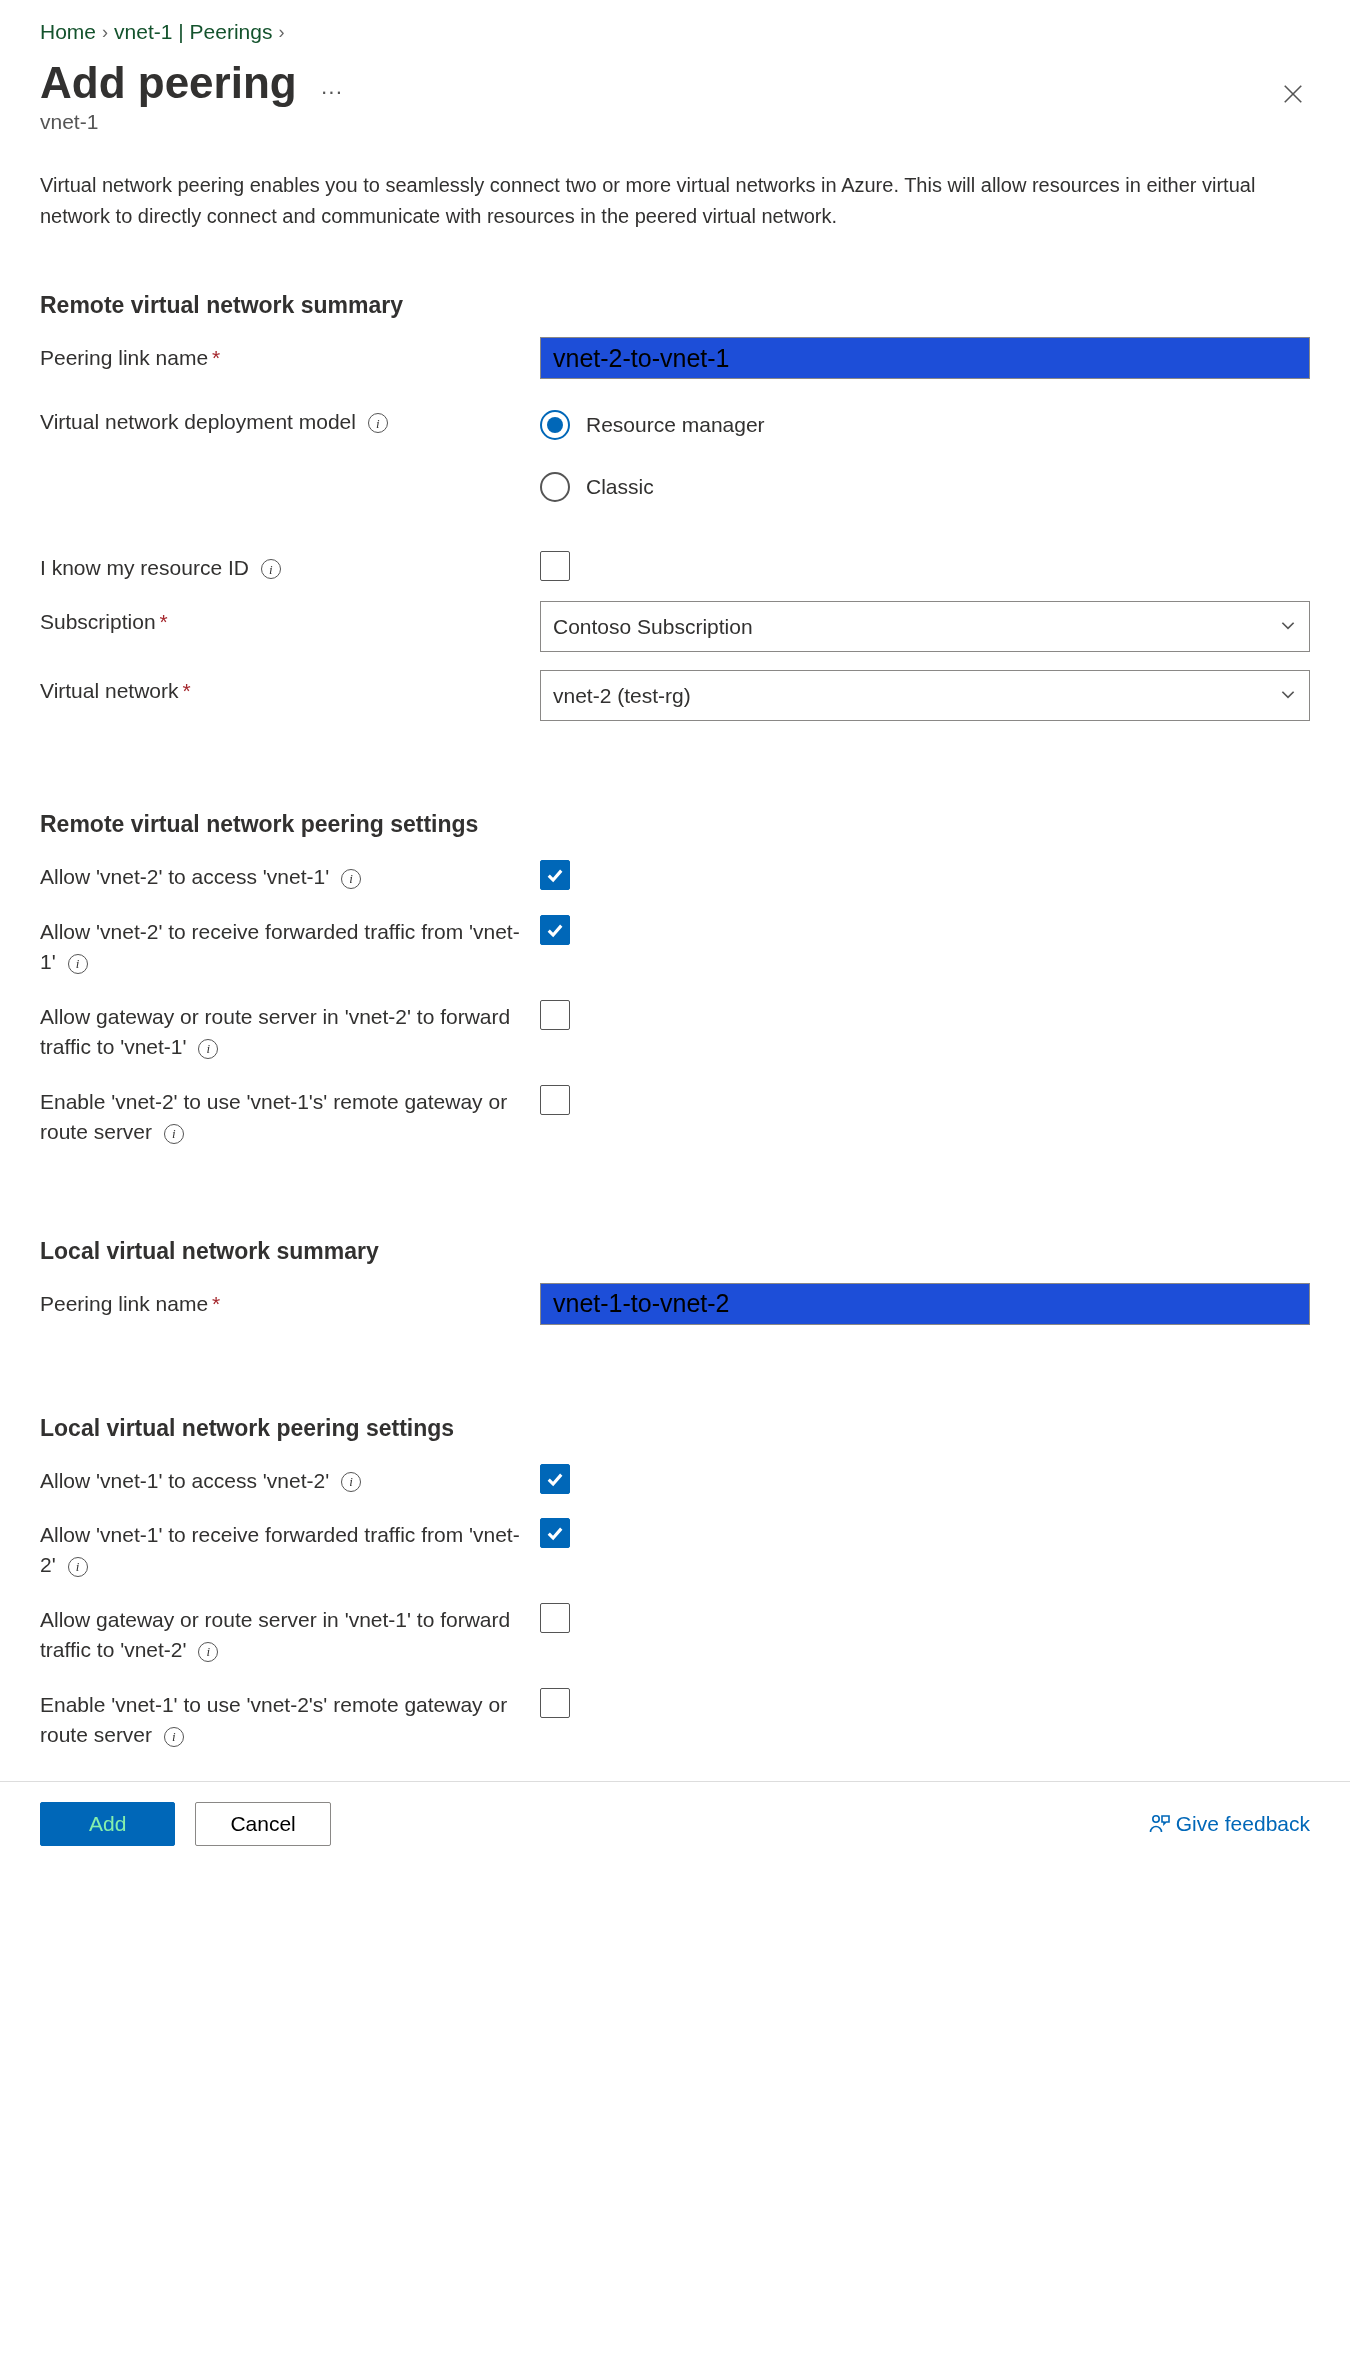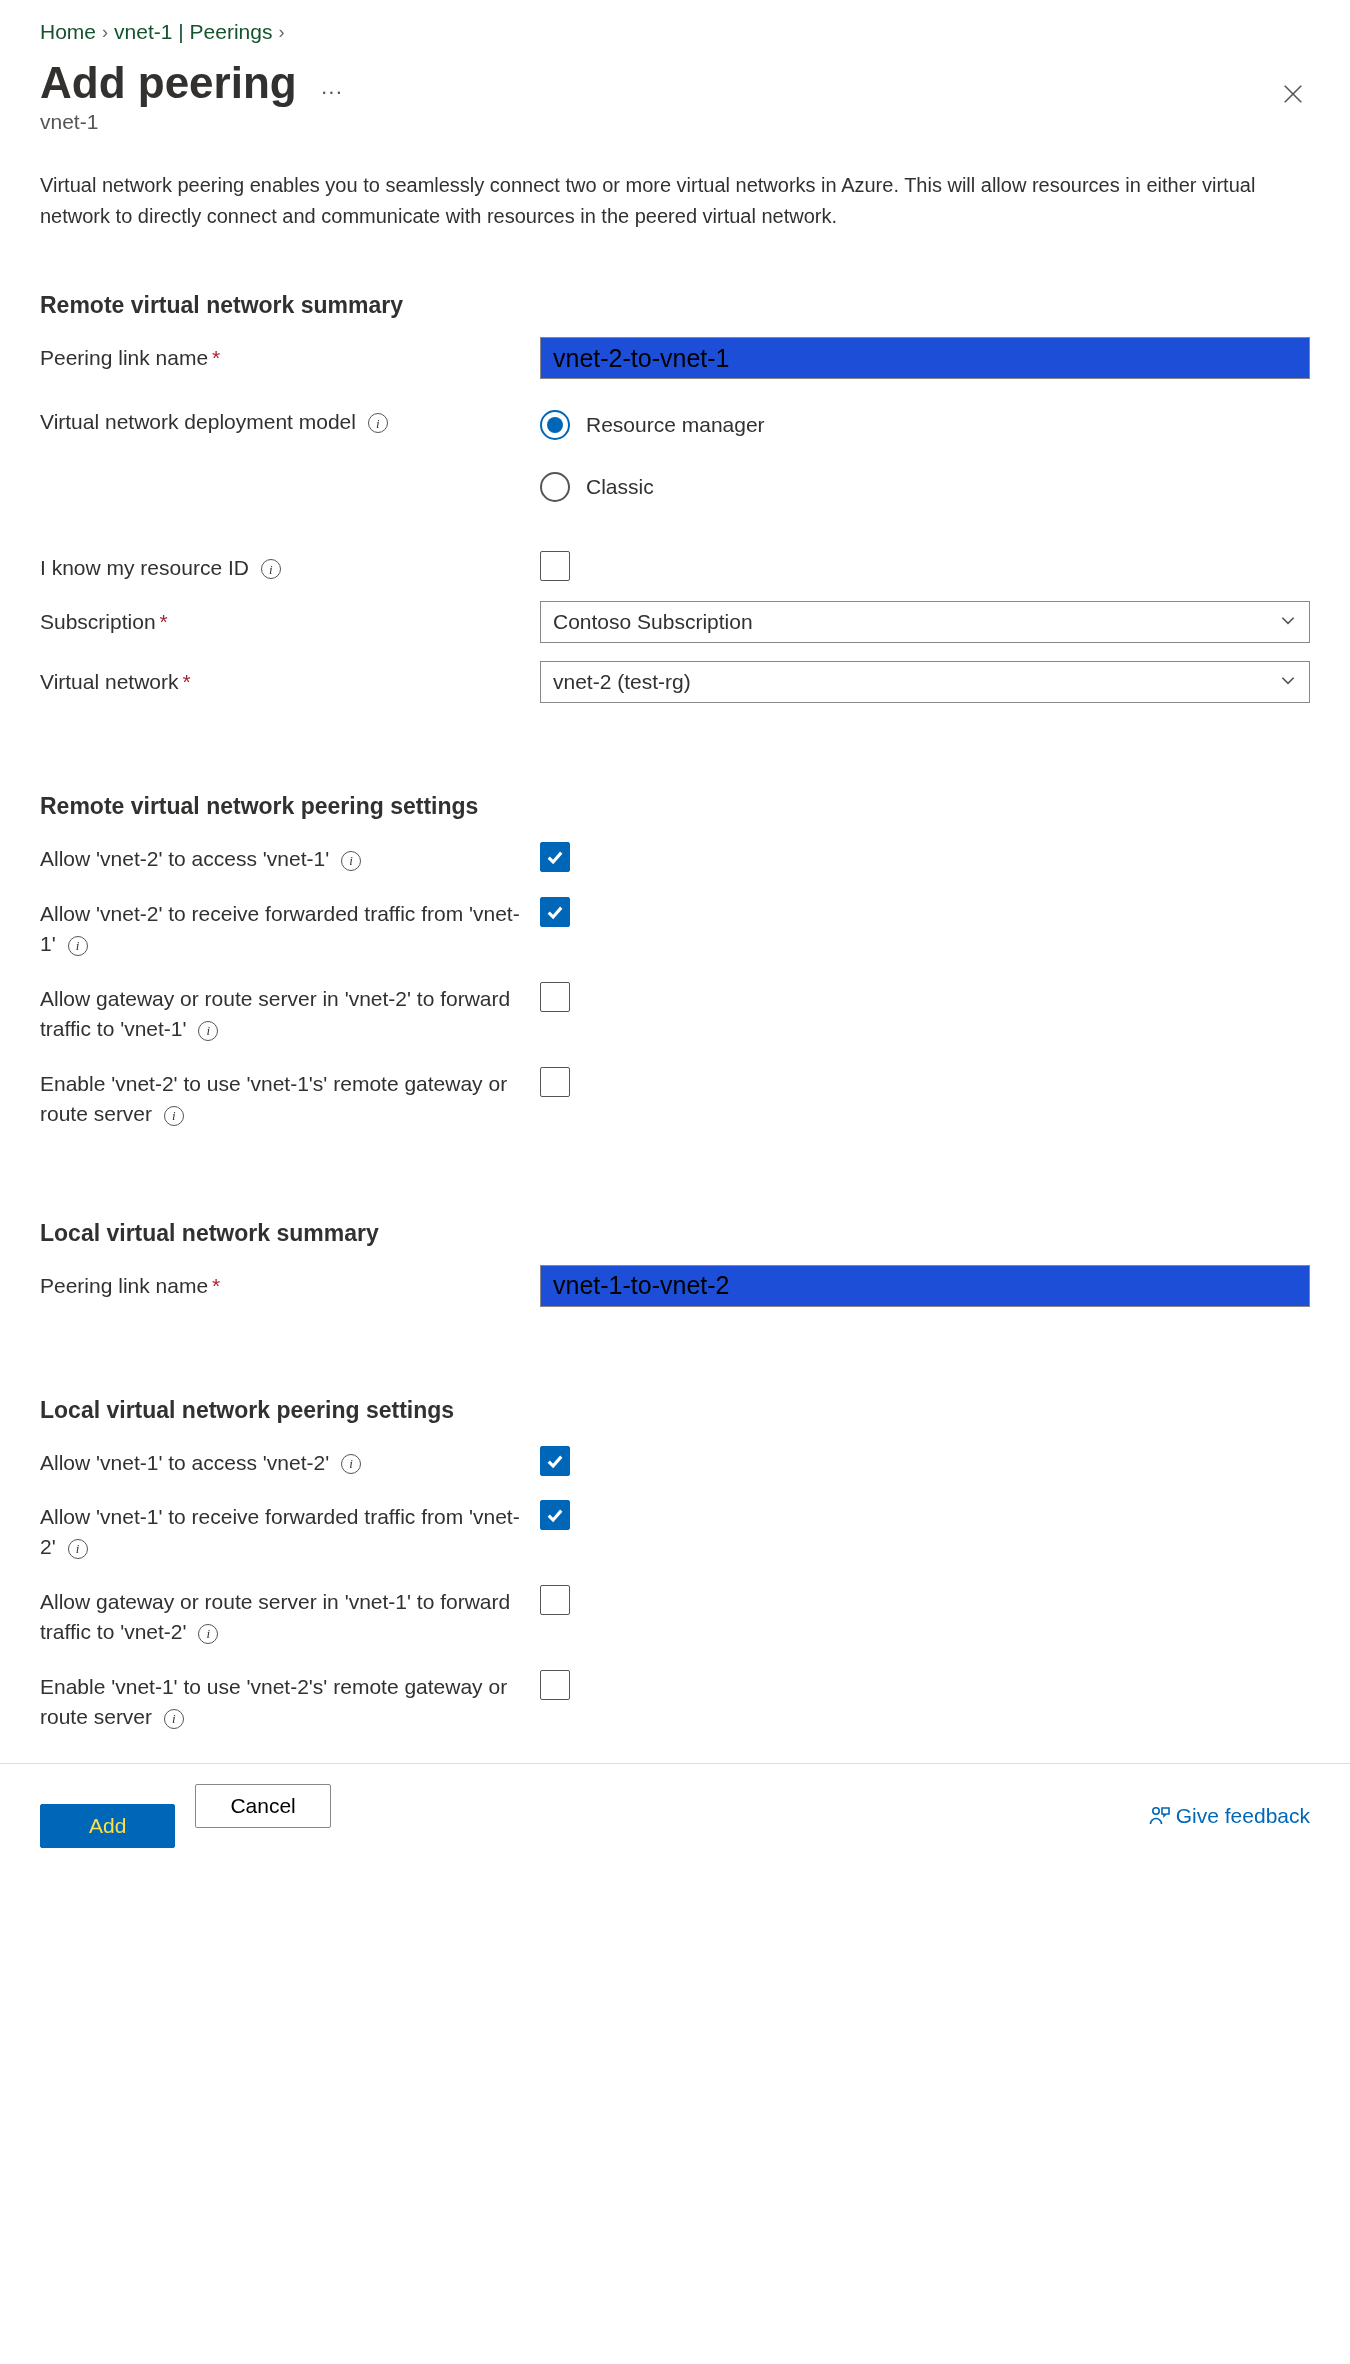--- a/index.html
+++ b/index.html
@@ -63,21 +63,21 @@
     width: 100%;
     height: 42px;
     border: 1px solid #8a8886;
     padding: 0 12px;
     font-size: 25px;
     outline: none;
     background:#1d4ed8;
   }
   .select {
     width: 100%;
-    height: 42px;
+    height: 51px;
     border: 1px solid #8a8886;
     padding: 0 12px;
     display:flex; align-items:center; justify-content:space-between;
     cursor:pointer; background:#fff;
   }
   .select .chev svg{ width:18px; height:18px; }
   .radio-group { padding-top: 8px; }
   .radio-item {
     display:flex; align-items:center; gap:16px;
     height: 40px; margin-bottom: 22px; cursor:pointer;
@@ -100,21 +100,21 @@
   .cbox-row .ctrl { padding-top:4px; }
   .footer-bar {
     border-top:1px solid #ddd; margin-top:30px; padding:20px 40px;
     display:flex; align-items:center; justify-content:space-between;
   }
   .footer-left { display:flex; gap:20px; }
   .btn {
     height:44px; padding:0 34px; font-size:21px; border-radius:2px;
     border:1px solid #8a8886; background:#fff; cursor:pointer;
   }
-  .btn.primary { background:#0067b8; border-color:#0067b8; color:#fde047; padding:0 48px;margin-top:20px;}
+  .btn.primary { background:#0067b8; border-color:#0067b8; color:#86efac; padding:0 48px;}
   .feedback {
     display:flex; align-items:center; gap:4px; color:#0067b8; cursor:pointer;
   }
   .feedback svg { width:24px; height:24px; }
 </style>
 </head>
 <body>
 
 <div class="page">
 

